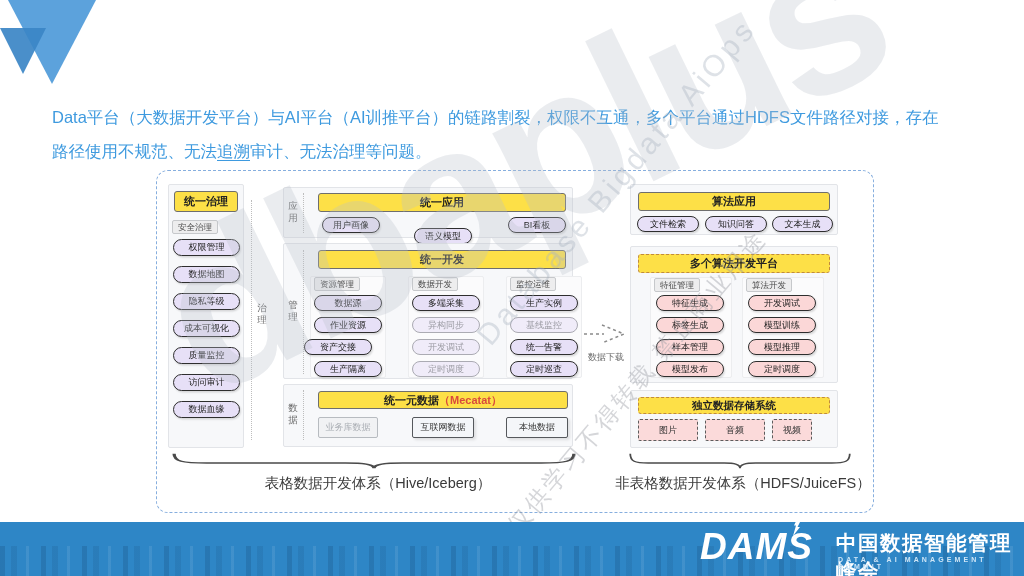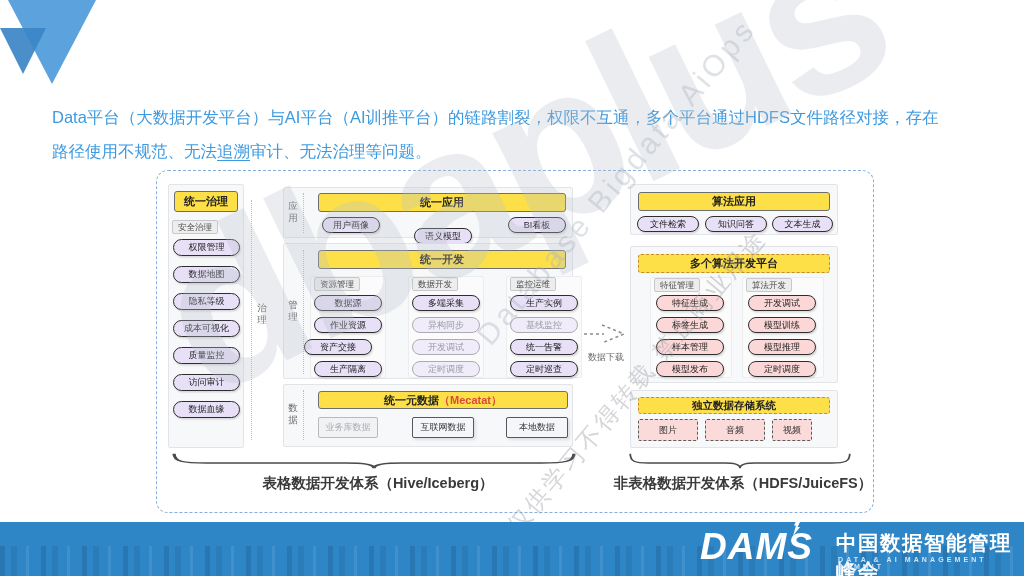--- a/index.html
+++ b/index.html
@@ -31,21 +31,21 @@
   .mbox{position:absolute;background:#F4F6F9;border:1.5px solid #55585c;border-radius:2px;font-size:9px;color:#333;
         display:flex;align-items:center;justify-content:center;box-shadow:2px 2px 3px rgba(0,0,0,.10);}
   .mbox.faded{border-color:#B7BBC0;color:#A8ACB2;background:#F1F2F4;box-shadow:none;}
   .dbox{position:absolute;background:#FBDADA;border:1.5px dashed #5c5c5c;border-radius:2px;font-size:9px;color:#333;
         display:flex;align-items:center;justify-content:center;}
   .vlabel{position:absolute;width:12px;font-size:9.5px;color:#666;line-height:1.25;word-break:break-all;text-align:center;}
   .dots{position:absolute;border-left:1px dotted #BDBDBD;width:0;}
   .arrow-wrap{position:absolute;left:582px;top:321px;width:48px;height:26px;}
   .arrow-label{position:absolute;left:578px;top:351px;width:56px;text-align:center;font-size:9px;color:#666;}
   .brace{position:absolute;height:17px;}
-  .caption{position:absolute;top:474px;font-size:14.5px;font-weight:700;color:#3a3a3a;text-align:center;}
+  .caption{position:absolute;top:474px;font-size:14.5px;font-weight:400;color:#3a3a3a;text-align:center;}
   
   .wm{position:absolute;pointer-events:none;white-space:nowrap;z-index:6;}
   .wm-big{left:-80px;top:40px;width:1200px;text-align:center;font-size:215px;font-weight:bold;
           color:rgba(186,192,202,0.30);transform:rotate(-26deg);letter-spacing:-8px;}
   .wm-d1{left:470px;top:330px;font-size:30px;color:rgba(168,178,192,0.38);transform:rotate(-50deg);transform-origin:left top;letter-spacing:4px;}
   .wm-d2{left:500px;top:520px;font-size:24px;color:rgba(150,152,160,0.40);transform:rotate(-50deg);transform-origin:left top;letter-spacing:3px;}
   
   .footer{position:absolute;left:0;top:522px;width:1024px;height:54px;background:#2E86C6;z-index:8;}
   .skyline{position:absolute;left:0;bottom:0;width:100%;height:30px;opacity:.55;
     background:

